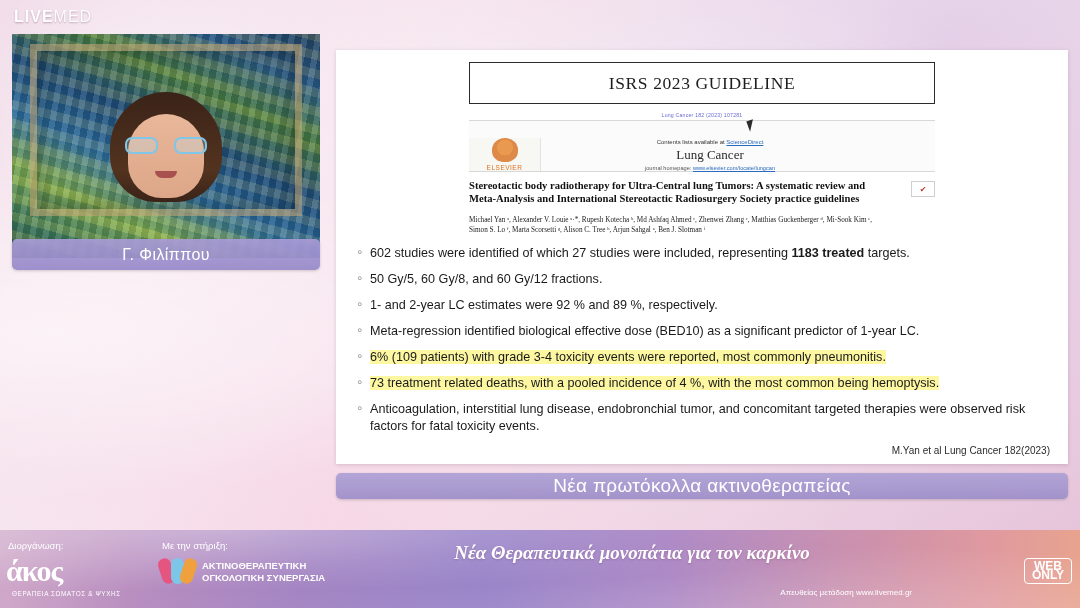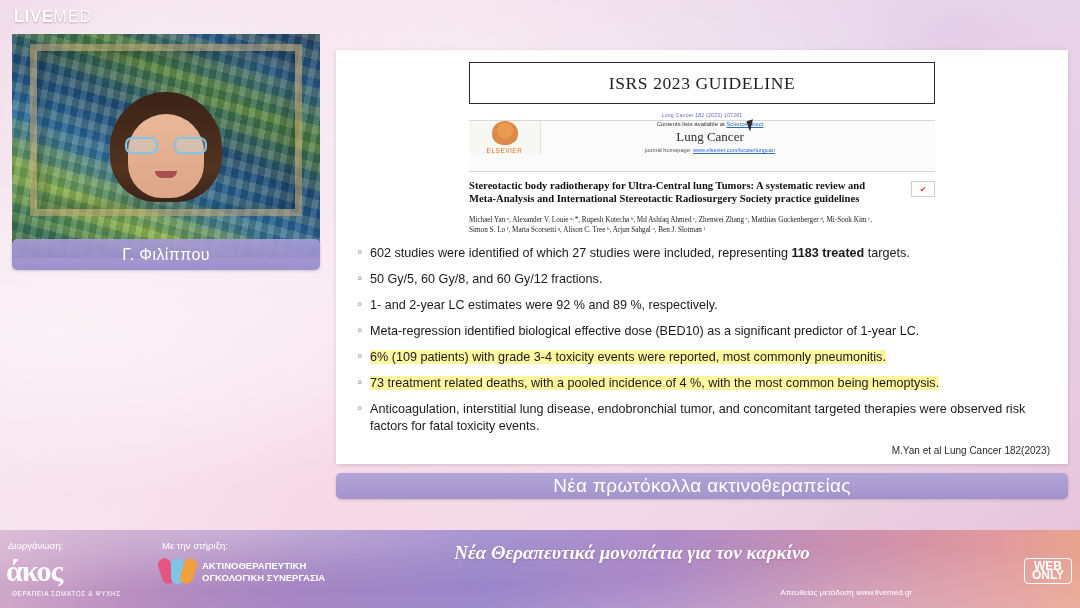--- a/index.html
+++ b/index.html
@@ -110,21 +110,21 @@
     font-family: "Liberation Serif", serif;
   }
   
   .journal {
     margin: 8px auto 0; width: 466px;
   }
   .j-topline {
     text-align:center; font-size: 5.2px; color:#6a6ad0; letter-spacing:.2px;
   }
   .j-band {
-    margin-top: 2px; display:flex; align-items:flex-start;
+    margin-top: 2px; display:flex; align-items:flex-end;
     border-top: .8px solid #d8d8d8; border-bottom:.8px solid #d8d8d8;
     background: #fbfbfb; height: 52px; gap: 27px;
   }
   .j-elsevier{
     width: 72px; border-right: .8px solid #e3e3e3;
     display:flex; flex-direction:column; align-items:center; justify-content:center;
     background:#f7f7f4;
   }
   .j-elsevier .tree{
     width: 26px; height: 24px; border-radius: 50% 50% 45% 45%;

